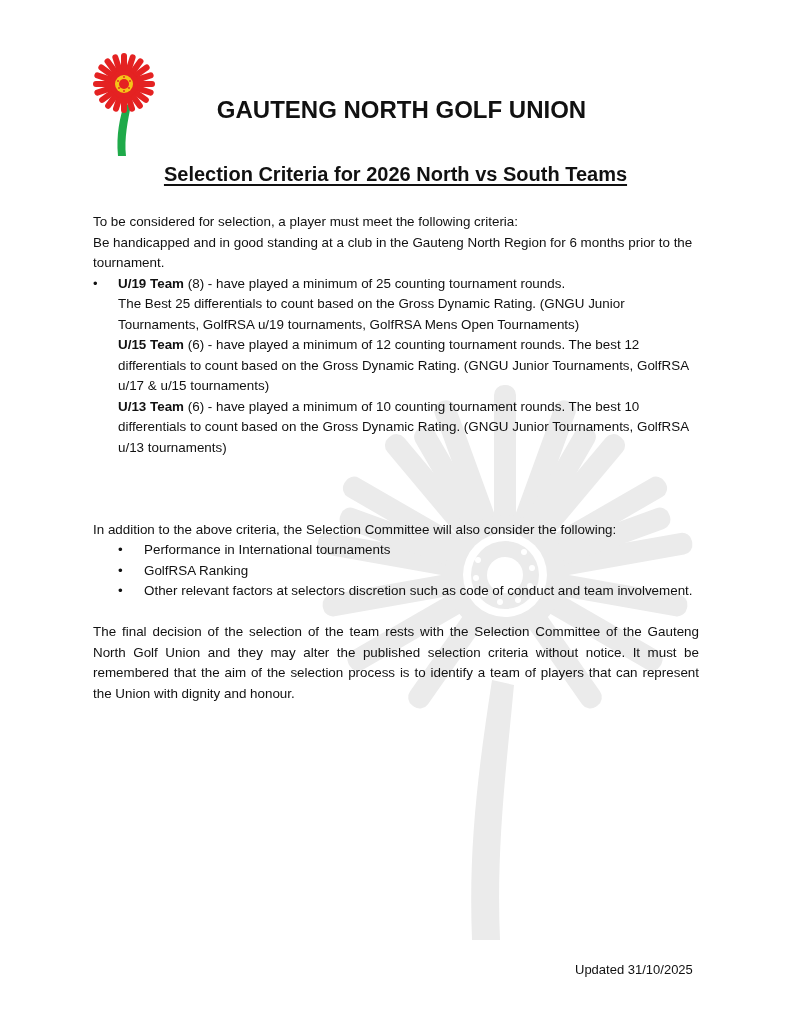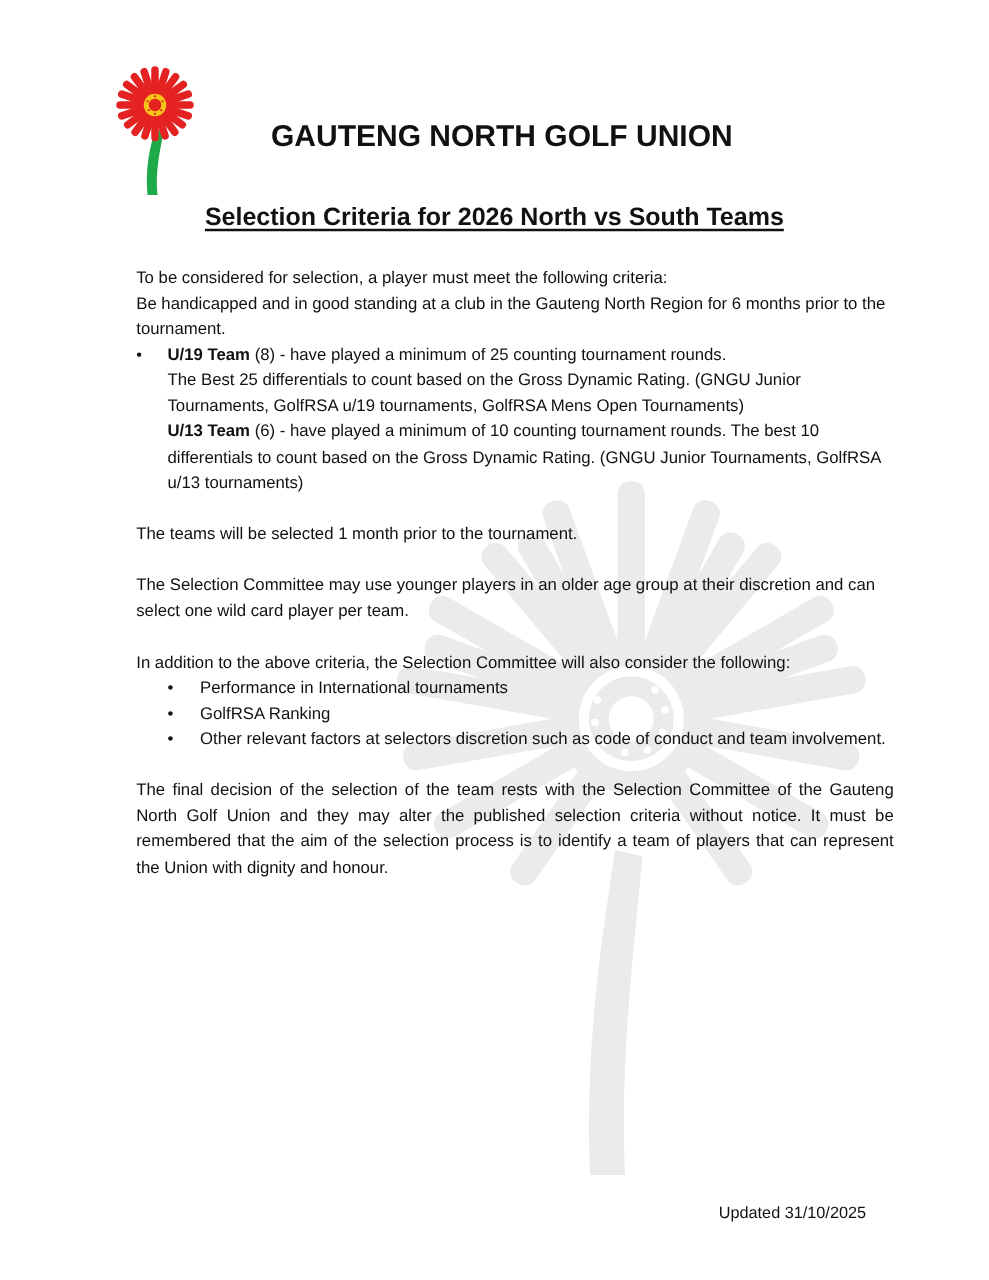--- a/index.html
+++ b/index.html
@@ -16,21 +16,21 @@
       font-weight: bold; font-size: 24px; letter-spacing: 0px; z-index: 1;
       padding-left: 12px; box-sizing: border-box;
     }
     .subtitle {
       position: absolute; left: 0; width: 791px; top: 163px; text-align: center;
       font-weight: bold; font-size: 20px; text-decoration: underline; text-underline-offset: 3px;
       z-index: 1;
     }
     .body {
       position: absolute; left: 93px; top: 212px; width: 606px;
-      font-size: 13.4px; line-height: 20.5px; z-index: 1; margin-left: 16px;
+      font-size: 13.4px; line-height: 20.5px; z-index: 1;
     }
     .body p { margin: 0; }
     .gap { height: 20.5px; }
     .bullet-row { position: relative; padding-left: 25px; }
     .bullet-row .dot {
       position: absolute; left: 0; top: 0; width: 20px; font-size: 13px;
     }
     .team { margin: 0; }
     .team b { font-weight: bold; }
     .sub-list { padding-left: 25px; }
@@ -134,29 +134,30 @@
     <p>To be considered for selection, a player must meet the following criteria:</p>
     <p>Be handicapped and in good standing at a club in the Gauteng North Region for 6 months prior to the tournament.</p>
 
     <div class="bullet-row">
       <span class="dot">•</span>
       <div>
         <p class="team"><b>U/19 Team</b><span> (8)</span><span> - have played a minimum of 25 counting tournament rounds.</span></p>
         <p class="team">The Best 25 differentials to count based on the Gross Dynamic Rating. (GNGU Junior Tournaments, GolfRSA u/19 tournaments, GolfRSA Mens Open Tournaments)</p>
       </div>
       <div>
+        <p class="team"><b>U/15 Team</b><span> (6)</span><span> - have played a minimum of 12 counting tournament rounds. The best 12 differentials to count based on the Gross Dynamic Rating.  (GNGU Junior Tournaments, GolfRSA u/17 &amp; u/15 tournaments)</span></p>
+      </div>
+      <div>
         <p class="team"><b>U/13 Team</b><span> (6)</span><span> - have played a minimum of 10 counting tournament rounds.  The best 10 differentials to count based on the Gross Dynamic Rating. (GNGU Junior Tournaments, GolfRSA u/13 tournaments)</span></p>
       </div>
     </div>
 
     <div class="gap"></div>
-    <p>The teams will be selected 1 month prior to the tournament.</p>
 
     <div class="gap"></div>
-    <p>The Selection Committee may use younger players in an older age group at their discretion and can select one wild card player per team.</p>
 
     <div class="gap"></div>
     <p>In addition to the above criteria, the Selection Committee will also consider the following:</p>
     <div class="sub-list">
       <div class="sub-item">
         <span class="dot">•</span>
         <span>Performance in International tournaments</span>
       </div>
       <div class="sub-item">
         <span class="dot">•</span>

